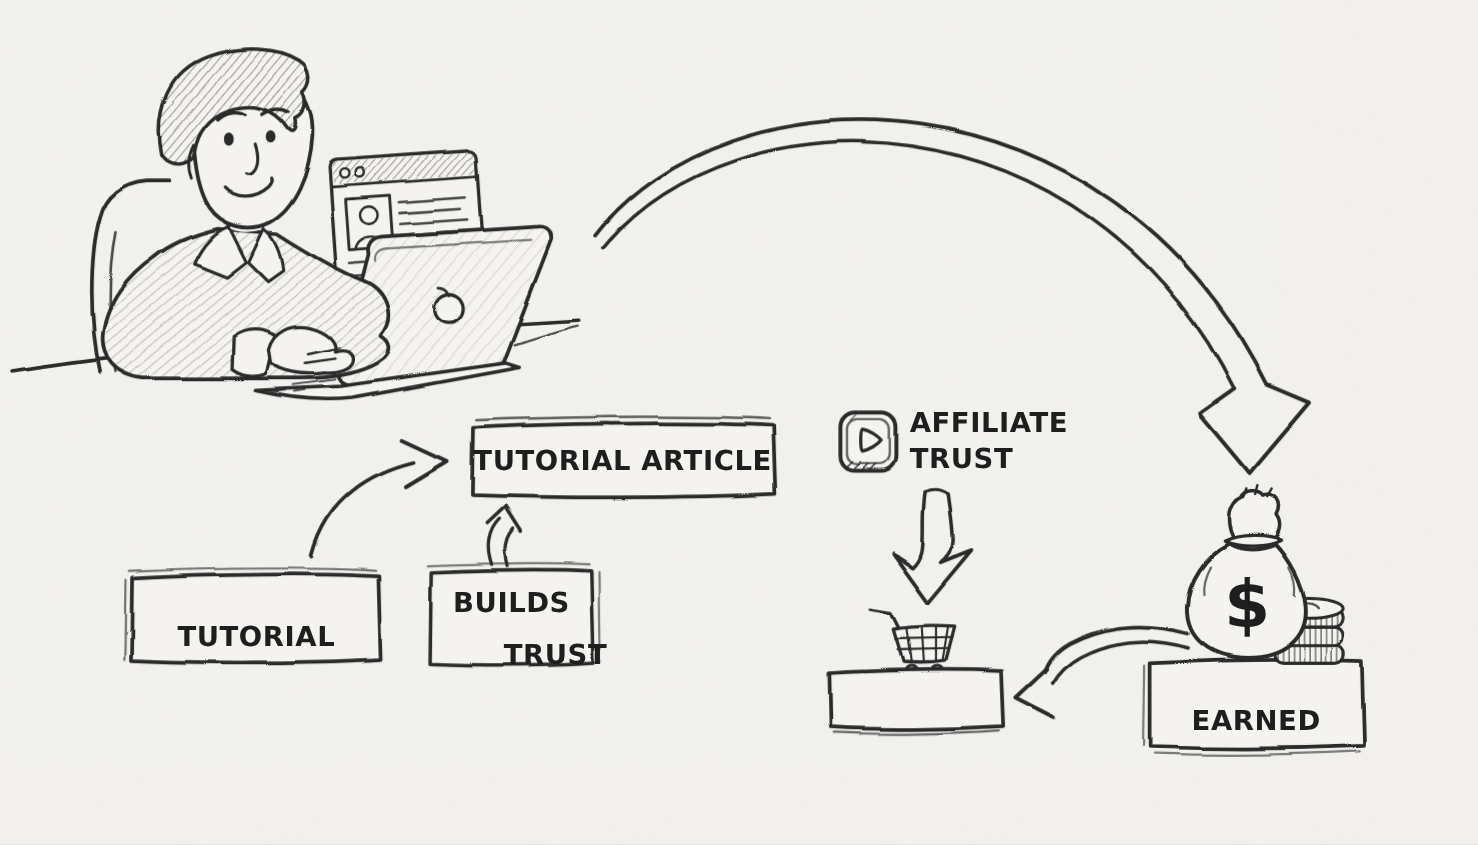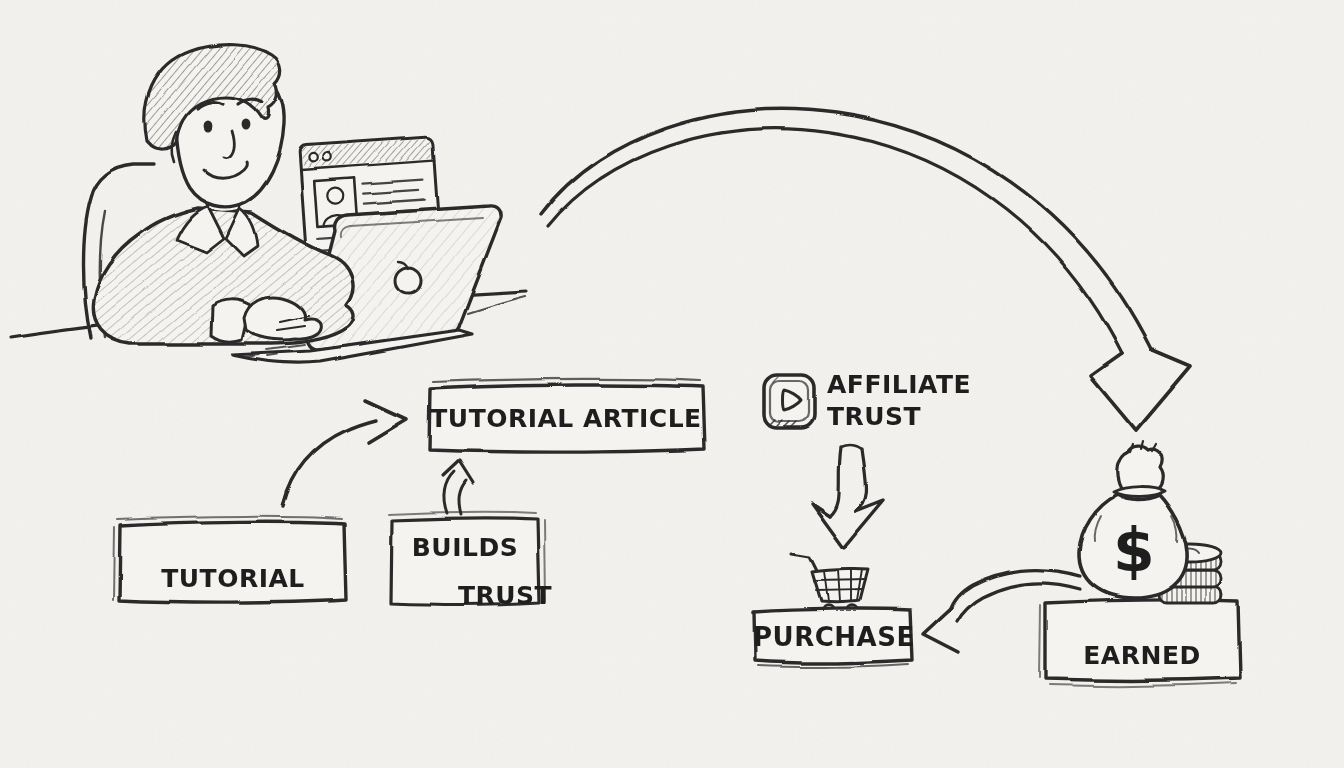--- a/index.html
+++ b/index.html
@@ -205,19 +205,18 @@
 <div class="label" style="left:827px;top:370px;font-size:25px;">AFFILIATE</div>
 
 <div class="label center" style="left:426px;top:404px;width:280px;font-size:25px;">TUTORIAL ARTICLE</div>
 <div class="label" style="left:827px;top:402px;font-size:25px;">TRUST</div>
 
 <div class="label center" style="left:118px;top:564px;width:230px;font-size:25px;">TUTORIAL</div>
 
 <div class="label center" style="left:390px;top:533px;width:150px;font-size:25px;">BUILDS</div>
 <div class="label center" style="left:390px;top:581px;width:150px;font-size:25px;padding-left:40px;">TRUST</div>
 
-<div class="label center" style="left:753px;top:622px;width:160px;font-size:26px;">PURCHASE</div>
 
 <div class="label center" style="left:1044px;top:641px;width:196px;font-size:25px;">EARNED</div>
 
 <div class="label center" style="left:1108px;top:517px;width:52px;font-size:60px;line-height:1.1;">$</div>
 
 </div>
 
 </body></html>

